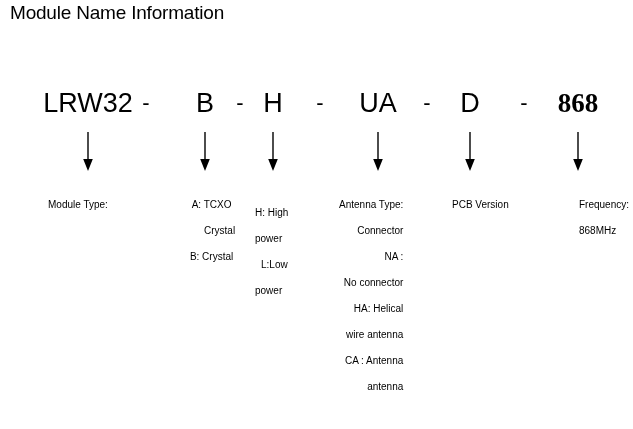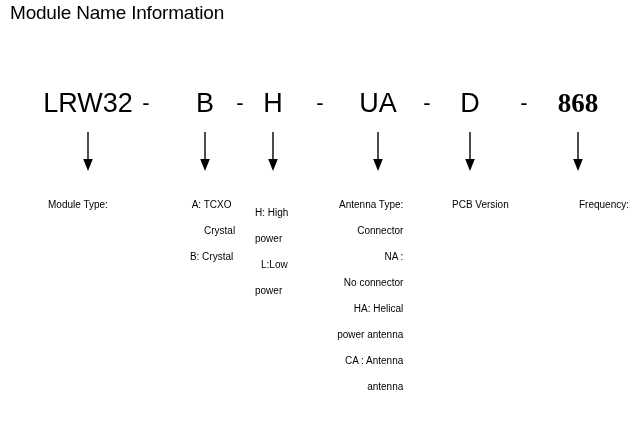--- a/index.html
+++ b/index.html
@@ -175,26 +175,27 @@
     <div class="desc-line indent-2">L:Low</div>
     <div class="desc-line">power</div>
   </div>
 
   <div class="desc-col" id="col-antenna">
     <div class="desc-line indent-3">Antenna Type:</div>
     <div class="desc-line indent-3">Connector</div>
     <div class="desc-line indent-3">NA :</div>
     <div class="desc-line">No connector</div>
     <div class="desc-line indent-2">HA:  Helical</div>
-    <div class="desc-line">power antenna</div>
+    <div class="desc-line">wire antenna</div>
     <div class="desc-line indent-2">CA : Antenna</div>
     <div class="desc-line">antenna</div>
   </div>
 
   <div class="desc-col" id="col-pcb">
     <div class="desc-line">PCB Version</div>
   </div>
 
   <div class="desc-col" id="col-frequency">
     <div class="desc-line">Frequency:</div>
+    <div class="desc-line">868MHz</div>
   </div>
 
 </div>
 
 </body></html>

